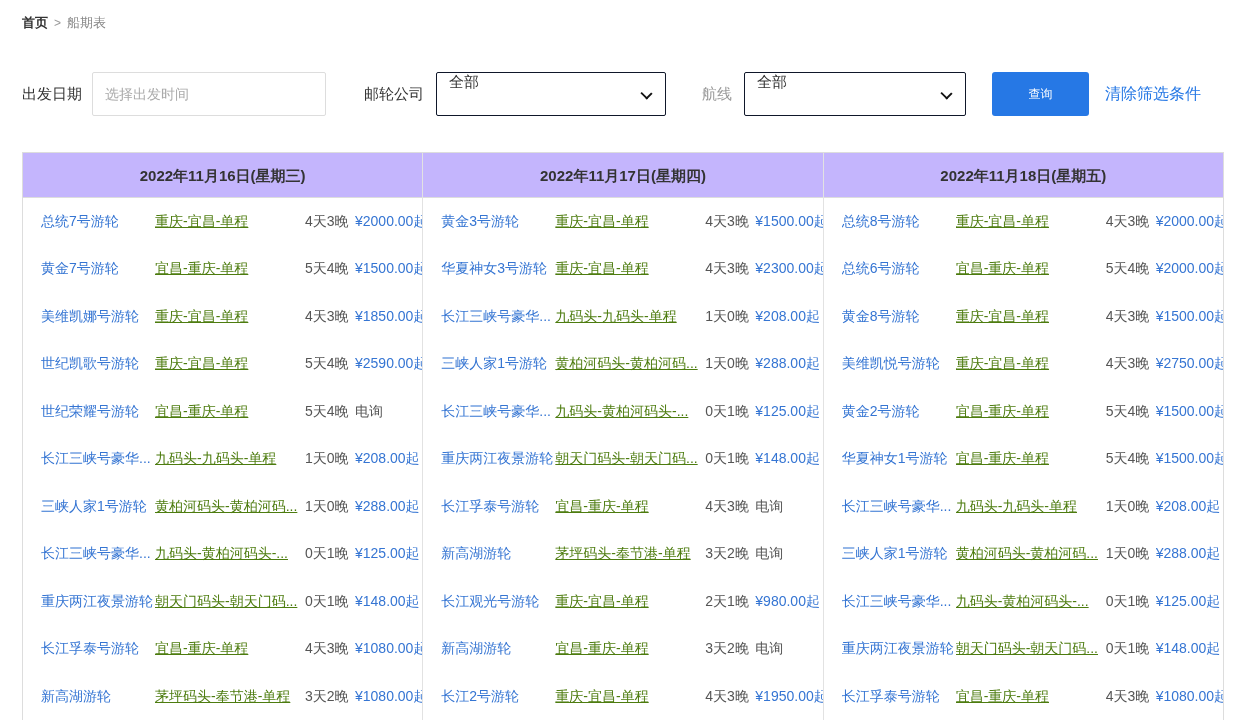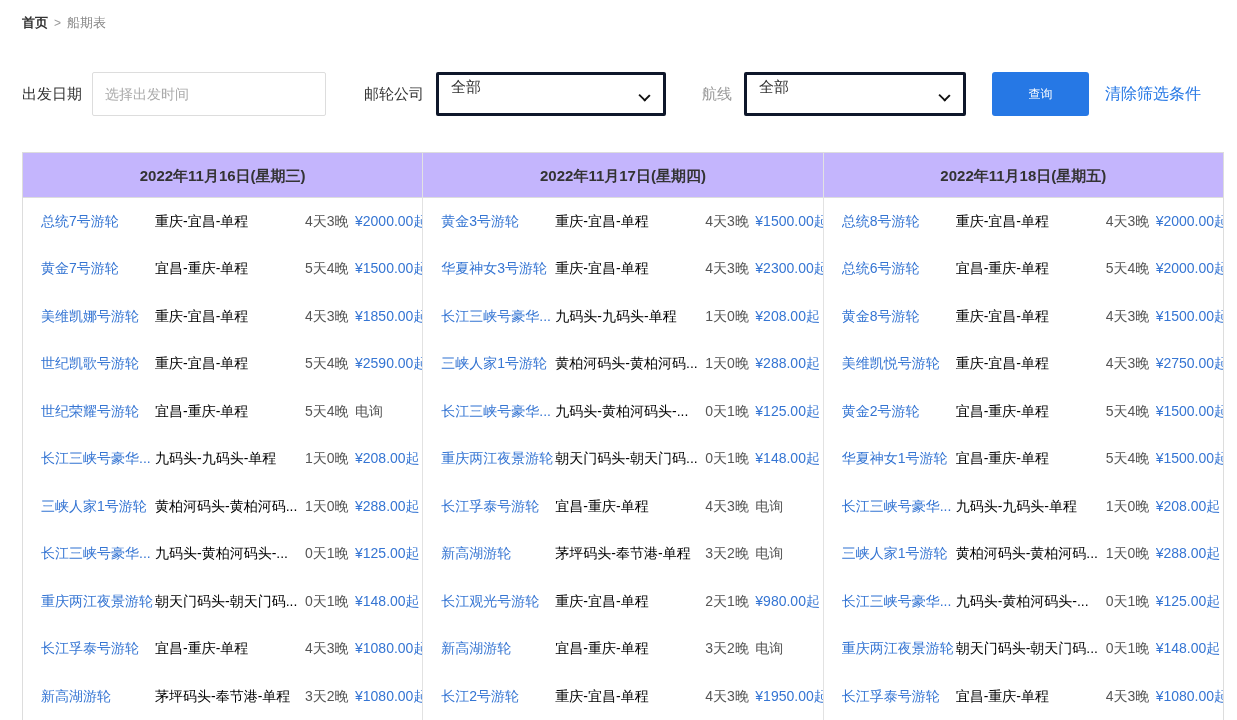--- a/index.html
+++ b/index.html
@@ -13,22 +13,22 @@
   .breadcrumb .sep { margin:0 6px; color:#999; font-size:12px; }
   .breadcrumb .cur { color:#888; }
 
   
   .filters { position:absolute; top:72px; left:22px; height:44px; display:flex; align-items:center; }
   .flabel { font-size:15px; color:#333;text-align:right; }
   .flabel.light { color:#999; }
   .date-input { width:234px; height:44px; border:1px solid #ddd; border-radius:2px;
     margin-left:10px; padding:0 12px; font-size:14px; color:#333; outline:none; }
   .date-input::placeholder { color:#aaa; }
-  .selectbox { position:relative; height:44px; border:3px solid #0f172a; border-radius:2px;
-    background:#fff; display:flex; align-items:flex-end; padding:0 30px 16px 12px;
+  .selectbox { position:relative; height:44px; border:1px solid #0f172a; border-radius:2px;
+    background:#fff; display:flex; align-items:flex-start; padding:0 30px 0 12px;
     font-size:15px; color:#333; cursor:pointer; }
   .selectbox .chev { position:absolute; right:14px; top:16px; width:9px; height:9px;
     border-right:2px solid #111; border-bottom:2px solid #111; transform:rotate(45deg) scaleY(0.9); }
   .sel-company { width:230px; margin-left:12px; }
   .sel-route  { width:222px; margin-left:12px; }
   .gap-company { margin-left:38px;font-family:Liberation Serif, serif; }
   .gap-route   { margin-left:36px; }
   .search-btn { width:97px; height:44px; margin-left:26px; border:none; border-radius:3px;
     background:#2678e5; color:#fff; font-size:12px; cursor:pointer;
     font-family:"Liberation Sans","DejaVu Sans",sans-serif; }
@@ -36,21 +36,21 @@
 
   
   .table { position:absolute; top:152px; left:22px; width:1202px; height:568px;
     display:flex; border:1px solid #ddd; border-bottom:none; }
   .date-col { flex:1 1 0; min-width:0; border-right:1px solid #e2e2e2; }
   .date-col:last-child { border-right:none; }
   .date-header { height:45px; line-height:45px; background:#c4b5fd; border-bottom:1px solid #ddd;
     text-align:center; font-size:15px; font-weight:bold; color:#333; }
   .srow { display:flex; align-items:center; height:47.5px; padding-left:18px; font-size:14px; }
   .ship { flex:0 0 114px; color:#3575d3; white-space:nowrap; overflow:hidden; cursor:pointer; }
-  .route { flex:0 0 150px; color:#000000; white-space:nowrap; overflow:hidden; cursor:pointer; }
+  .route { flex:0 0 150px; color:#4d7c0f; white-space:nowrap; overflow:hidden; cursor:pointer;text-decoration:underline; }
   .dur { flex:0 0 50px; color:#555; white-space:nowrap; }
   .price { flex:1 1 auto; color:#3575d3; white-space:nowrap; overflow:hidden; cursor:pointer; }
   .price.inquiry { color:#555; cursor:default; }
 </style>
 </head>
 <body>
 
 <div class="page">
 
   <div class="breadcrumb">

